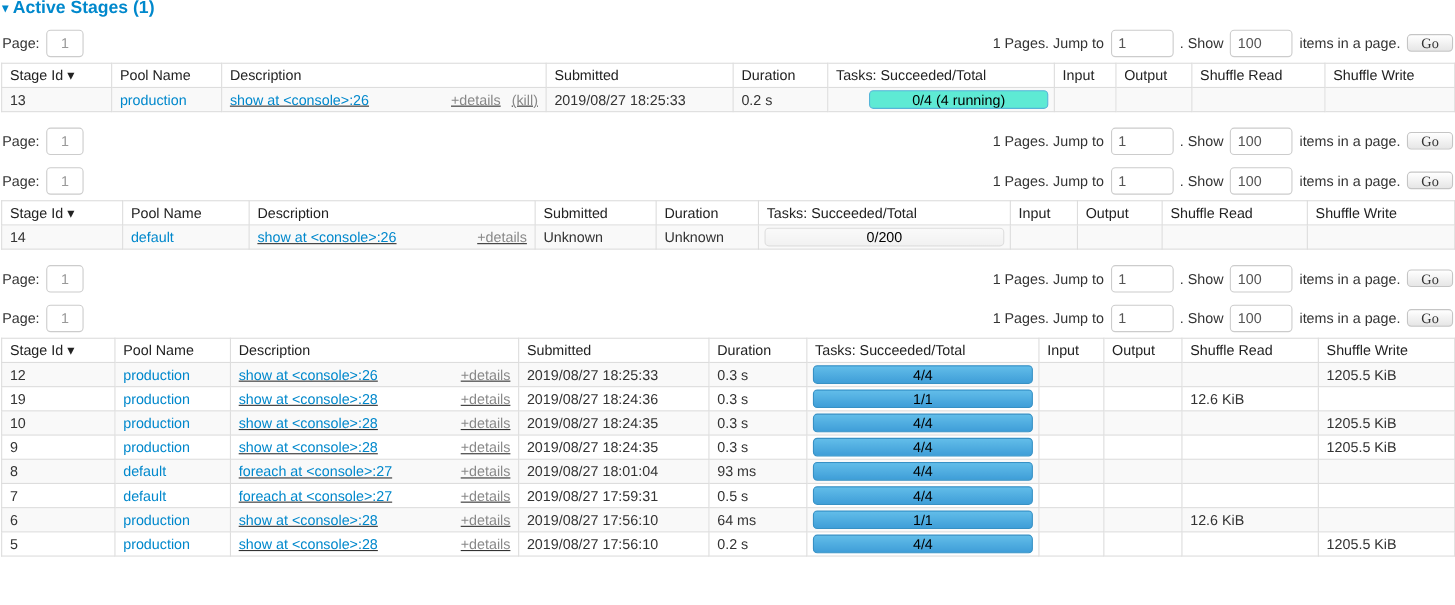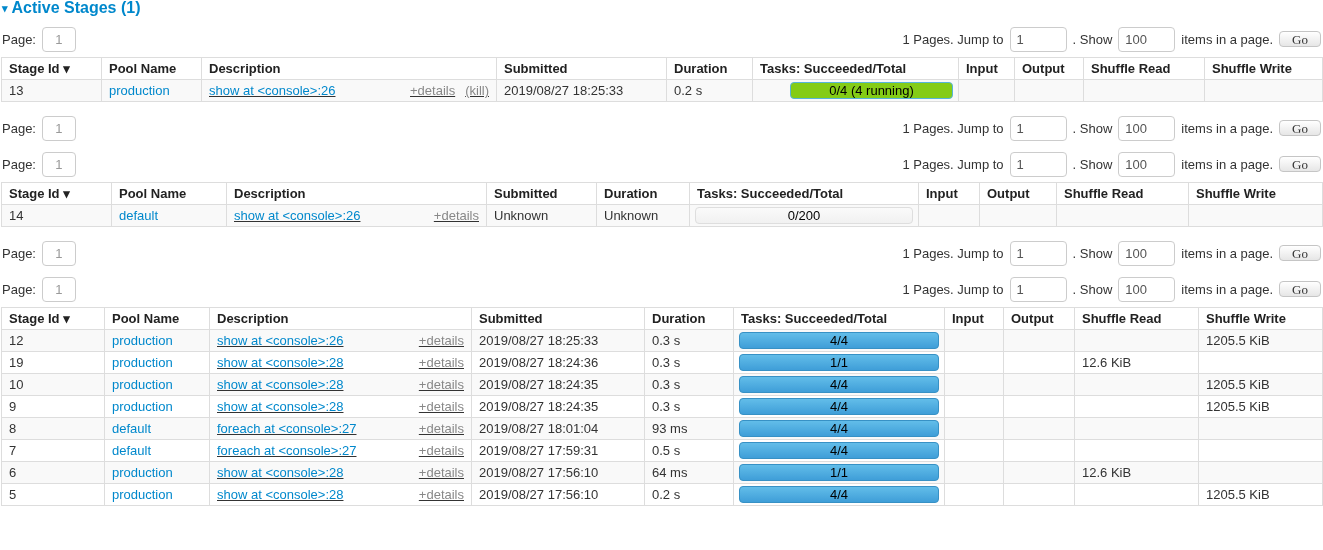--- a/index.html
+++ b/index.html
@@ -60,38 +60,38 @@
   }
   th, td {
     border: 1px solid #ddd;
     padding: 3px 7px;
     text-align: left;
     height: 22px;
     line-height: 15px;
     overflow: hidden;
     white-space: nowrap;
   }
-  th { font-weight: bold; color: #222; background: #fff; }
+  th { font-weight: normal; color: #222; background: #fff; }
   tr.striped td { background: #f9f9f9; }
   a.cell-link { color: #0088cc; text-decoration: none; cursor: pointer; }
   .desc-flex { display: flex; align-items: flex-start; text-decoration: underline; }
   .desc-flex .spacer { flex: 1; }
   .muted-link { color: #888; cursor: pointer; }
   .kill-link { margin-left: 10px; }
   td.tasks-cell { padding: 2px 5px; }
   .progress {
     height: 17px;
     border-radius: 4px;
     text-align: center;
     line-height: 16px;
     font-size: 13px;
     color: #000;
     overflow: hidden;
   }
-  .progress.running { background: #84cc16; border: 1px solid #56b5d9; margin-left: 32px; }
+  .progress.running { background: #5eead4; border: 1px solid #56b5d9; margin-left: 32px; }
   .progress.completed { background: linear-gradient(to bottom, #62bde9, #3f9ed8); border: 1px solid #3791c5; }
   .progress.empty { background: linear-gradient(to bottom, #fafafa, #f1f1f1); border: 1px solid #dedede; }
 </style>
 </head>
 <body>
 
 <div id="app">
     <div class="section">
       <h4 class="section-heading"><span class="tri">▾</span><span>Active Stages (1)</span></h4>
       <div class="pagerow">

